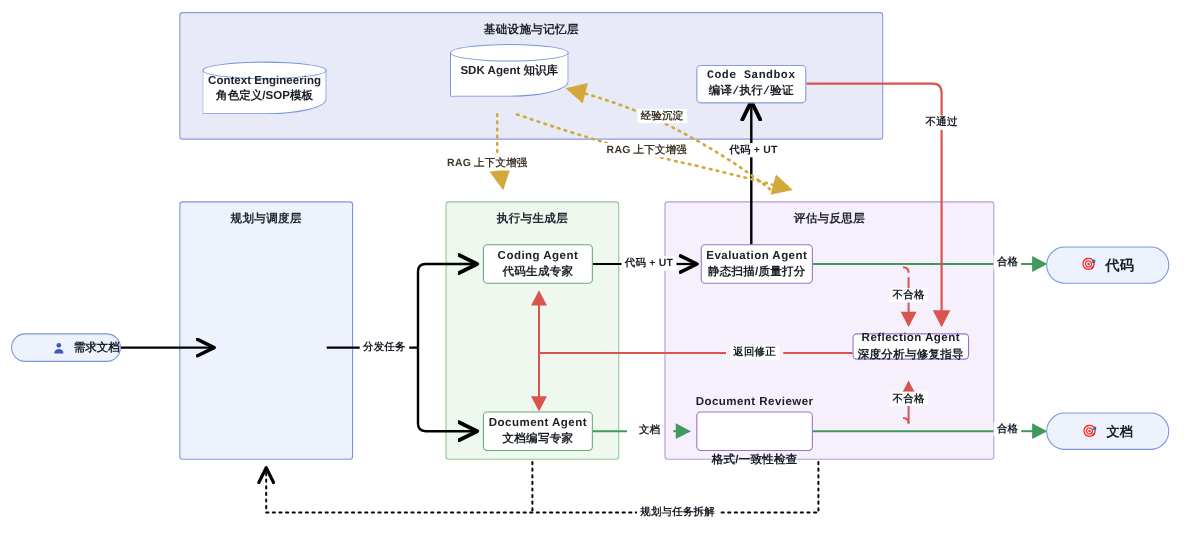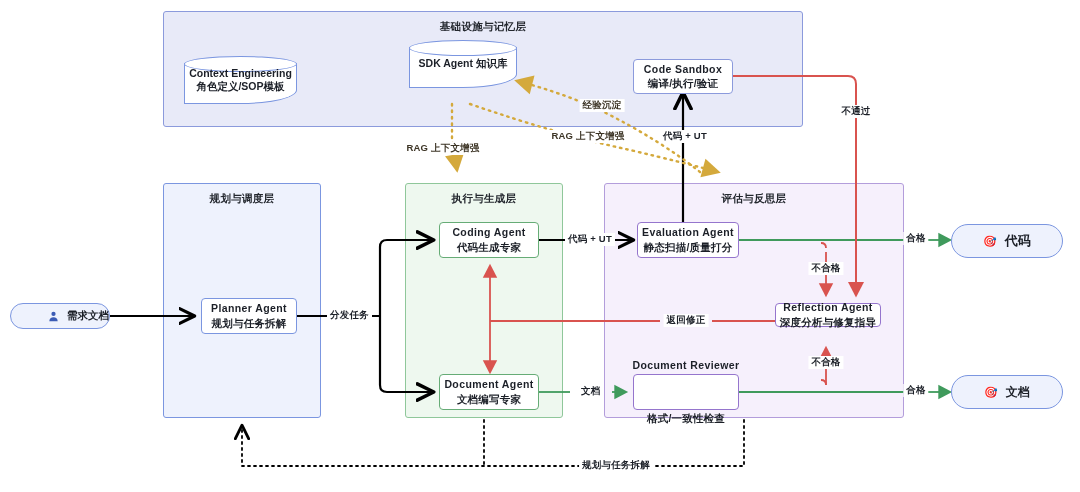--- a/index.html
+++ b/index.html
@@ -17,21 +17,21 @@
 
   .node{position:absolute;box-sizing:border-box;display:flex;flex-direction:column;
         align-items:center;justify-content:center;background:#ffffff;border-radius:4px;
         text-align:center;line-height:1.25;}
   .node .l1{font-size:10.5px;font-weight:700;color:#1b1f27;letter-spacing:.4px;white-space:nowrap;}
   .node .l2{font-size:10.5px;font-weight:700;color:#1b1f27;letter-spacing:.2px;white-space:nowrap;margin-top:1px;}
 
   .n-blue{border:1.3px solid #7b96e0;}
   .n-green{border:1.3px solid #66ac76;}
   .n-purple{border:1.3px solid #9575cd;}
-  .n-plain{border:1.3px solid #8b9adc;}
+  .n-plain{border:1.3px solid #8b9adc;font-family:Liberation Mono, monospace;}
 
   
   .cyl{position:absolute;box-sizing:border-box;}
   .cyl .body{position:absolute;left:0;right:0;top:7px;bottom:0;border:1.3px solid #7b96e0;
              border-top:none;background:#fff;border-radius:0 0 50%/ 0 0 14px 14px;}
   .cyl .top{position:absolute;left:0;right:0;top:0;height:14px;border:1.3px solid #7b96e0;
             background:#fff;border-radius:50%;}
   .cyl .txt{position:absolute;left:0;right:0;top:0;bottom:0;display:flex;flex-direction:column;
             align-items:center;justify-content:center;z-index:3;}
   .cyl .txt .l1{font-size:10.5px;font-weight:700;color:#1b1f27;white-space:nowrap;}
@@ -145,24 +145,20 @@
     <div class="txt">
       <div class="l1">SDK Agent 知识库</div>
     </div>
   </div>
 
   <div class="node n-plain" style="left:633px;top:59px;width:100px;height:35px;">
     <div class="l1">Code Sandbox</div>
     <div class="l2">编译/执行/验证</div>
   </div>
 
-  <div class="node n-blue" style="left:201px;top:298px;width:96px;height:36px;">
-    <div class="l1">Planner Agent</div>
-    <div class="l2">规划与任务拆解</div>
-  </div>
 
   <div class="node n-green" style="left:439px;top:222px;width:100px;height:36px;">
     <div class="l1">Coding Agent</div>
     <div class="l2">代码生成专家</div>
   </div>
 
   <div class="node n-green" style="left:439px;top:374px;width:100px;height:36px;">
     <div class="l1">Document Agent</div>
     <div class="l2">文档编写专家</div>
   </div>

